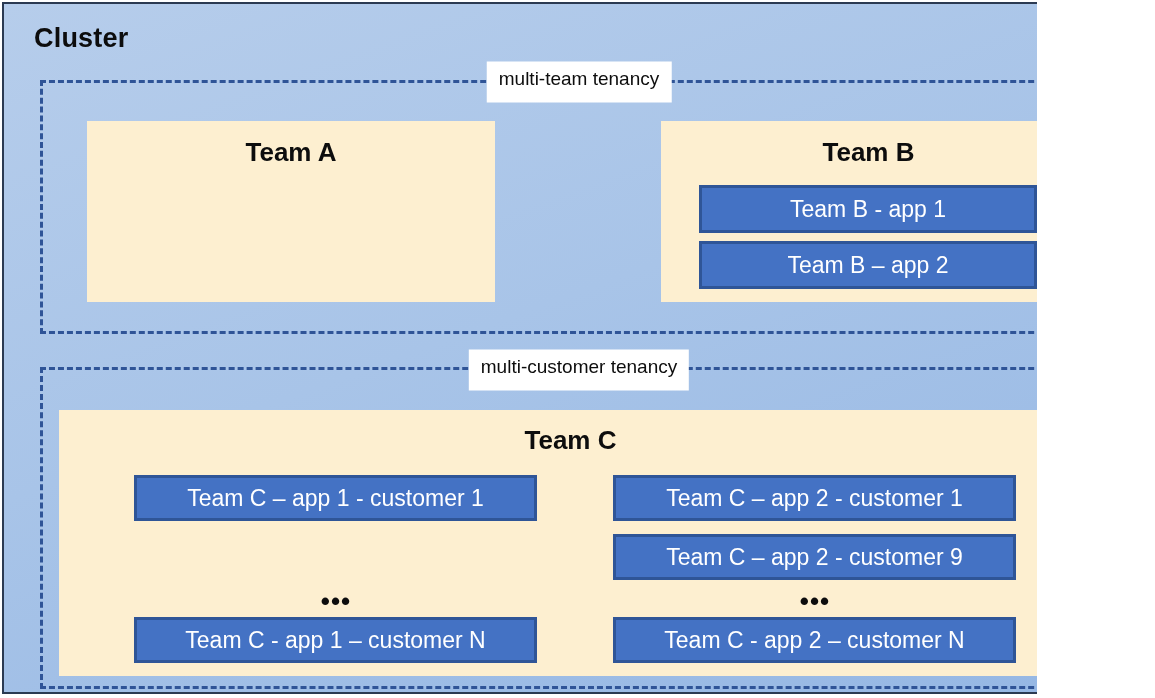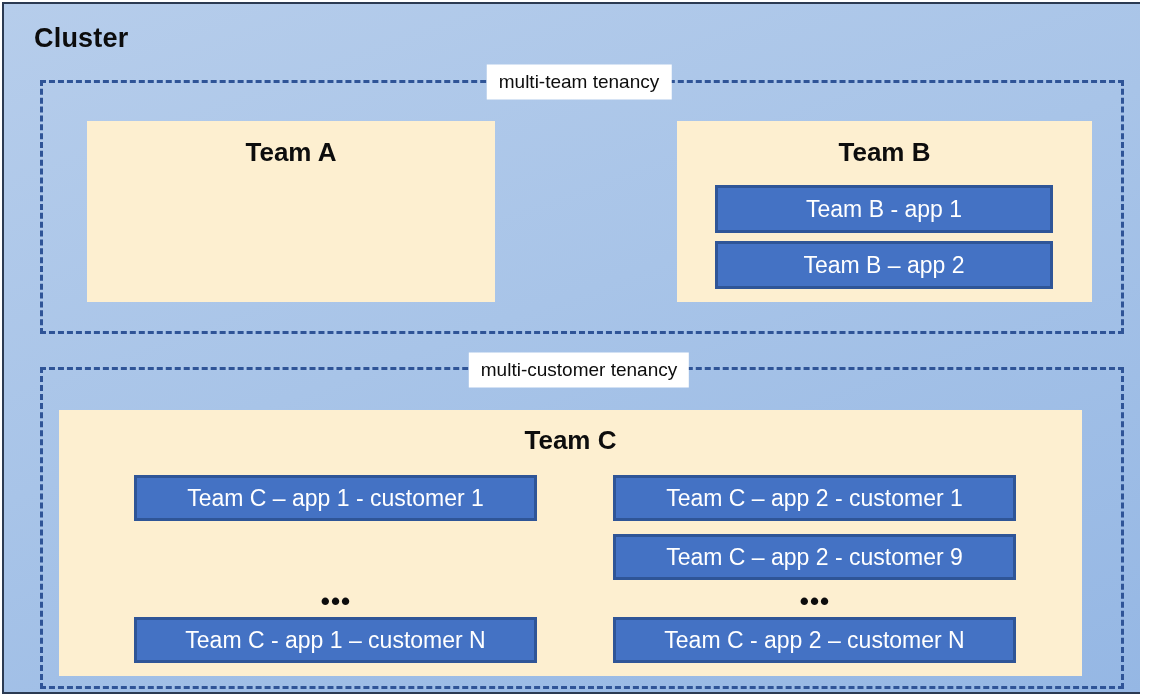--- a/index.html
+++ b/index.html
@@ -6,21 +6,21 @@
     margin: 0;
     padding: 0;
     background: #ffffff;
   }
   body {
     font-family: "Liberation Sans", sans-serif;
   }
 
   #canvas {
     position: relative;
-    width: 1140px;
+    width: 1037px;
     height: 698px;
     overflow: hidden;
   }
 
   
   .cluster-frame {
     position: absolute;
     left: 2px;
     top: 2px;
     width: 1149px;
@@ -60,21 +60,21 @@
     width: 1084px;
     height: 322px;
   }
 
   .zone-label {
     position: absolute;
     background: #ffffff;
     color: #0d0d0d;
     font-size: 19px;
     line-height: 1;
-    padding: 7px 12px 9px 12px;
+    padding: 7px 12px 15px 12px;
     white-space: nowrap;
     transform: translate(-50%, -50%);
   }
   #label-multi-team {
     left: 575px;
     top: 78px;
   }
   #label-multi-customer {
     left: 575px;
     top: 366px;
@@ -91,21 +91,20 @@
     top: 117px;
     width: 408px;
     height: 181px;
     text-decoration: underline;
   }
   #team-b-box {
     left: 657px;
     top: 117px;
     width: 415px;
     height: 181px;
-    margin-left: 16px;
   }
   #team-c-box {
     left: 55px;
     top: 406px;
     width: 1023px;
     height: 266px;
   }
 
   .team-title {
     position: absolute;

